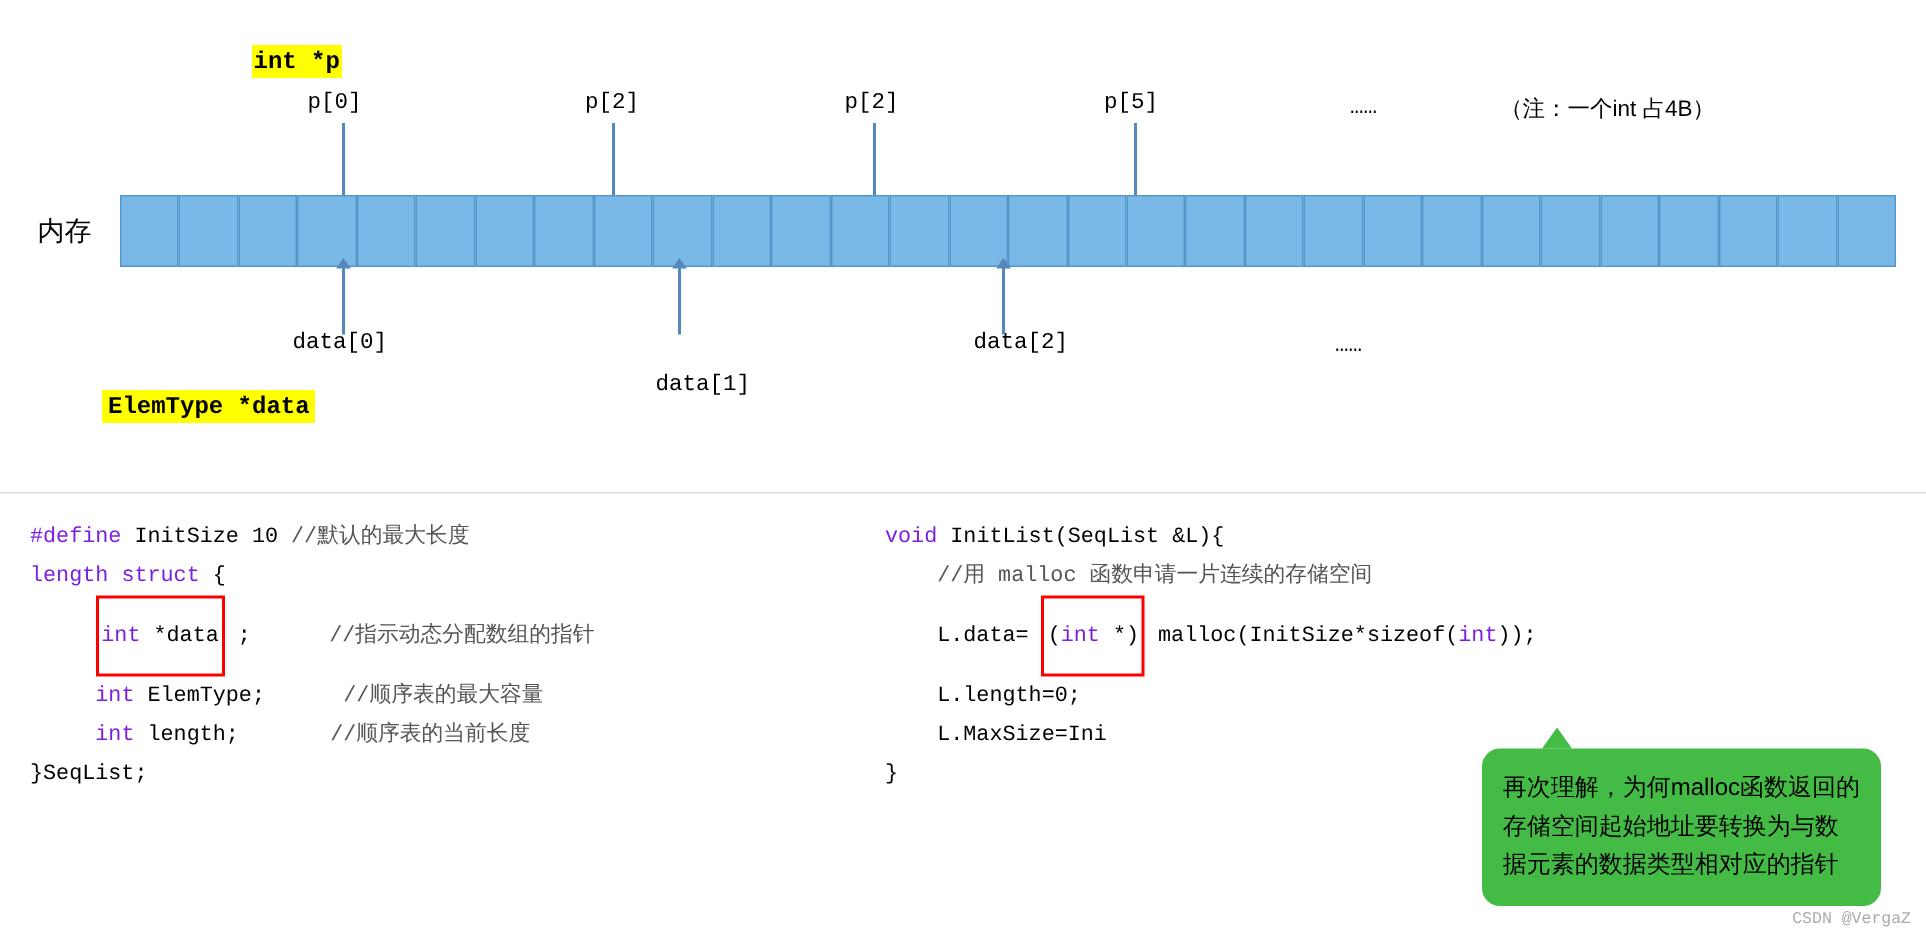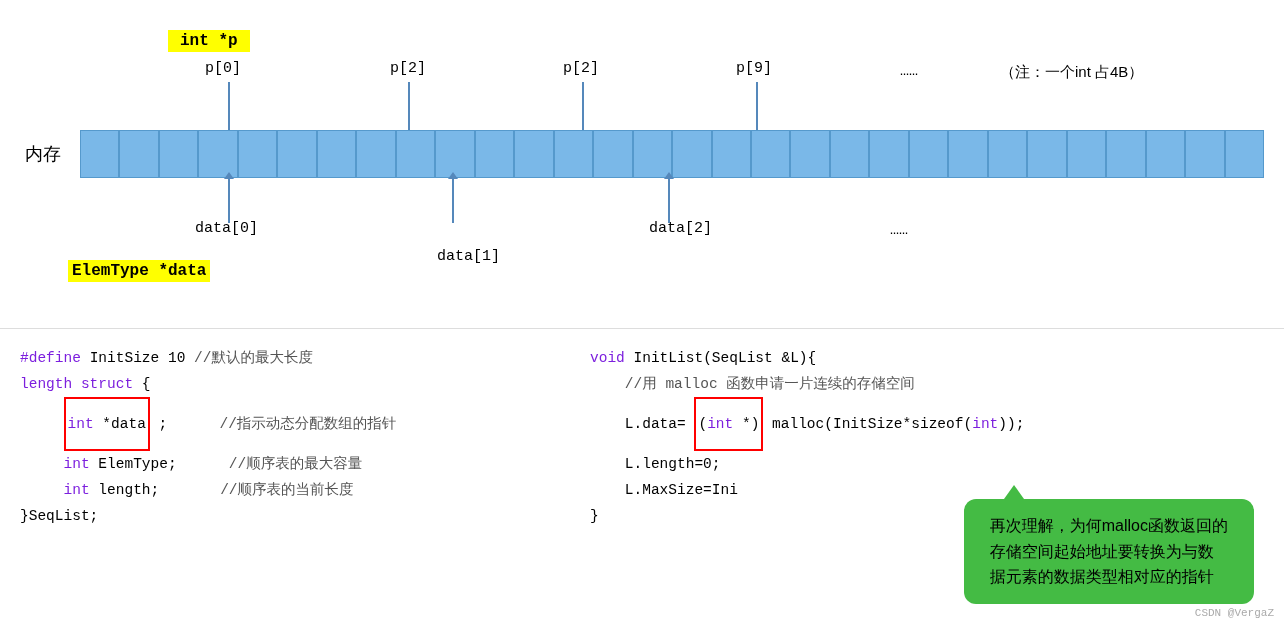--- a/index.html
+++ b/index.html
@@ -54,21 +54,21 @@
     }
 
     
     .int-p-label {
       position: absolute;
       top: 30px;
       left: 168px;
       background: #ffff00;
       font-size: 16px;
       font-weight: bold;
-      padding: 2px 12px;
+      padding: 2px 1px;
       font-family: 'Courier New', monospace;
     }
 
     
     .p0-label {
       position: absolute;
       top: 60px;
       left: 205px;
       font-size: 15px;
       color: #000;
@@ -245,21 +245,21 @@
     }
     .purple { color: #7c1fde; }
 
     
     .tooltip-bubble {
       position: absolute;
       bottom: 20px;
       right: 30px;
       background: #44bb44;
       border-radius: 12px;
-      padding: 14px 26px;
+      padding: 14px 14px;
       max-width: 340px;
       font-family: 'Microsoft YaHei', sans-serif;
       font-size: 16px;
       color: #000;
       line-height: 1.6;
     }
 
     .tooltip-bubble::before {
       content: '';
       position: absolute;
@@ -291,21 +291,21 @@
 </head>
 <body>
 
 <div class="diagram-area">
 
   <div class="int-p-label">int *p</div>
 
   <div class="p0-label">p[0]</div>
   <div class="p1-label">p[2]</div>
   <div class="p2-label">p[2]</div>
-  <div class="p4-label">p[9]</div>
+  <div class="p4-label">p[5]</div>
   <div class="dots-top">……</div>
   <div class="note-label">（注：一个int 占4B）</div>
 
   <div class="arrow-down" style="left:228px; top:82px; height:50px;"></div>
 
   <div class="arrow-down" style="left:408px; top:82px; height:50px;"></div>
 
   <div class="arrow-down" style="left:582px; top:82px; height:50px;"></div>
 
   <div class="arrow-down" style="left:756px; top:82px; height:50px;"></div>

